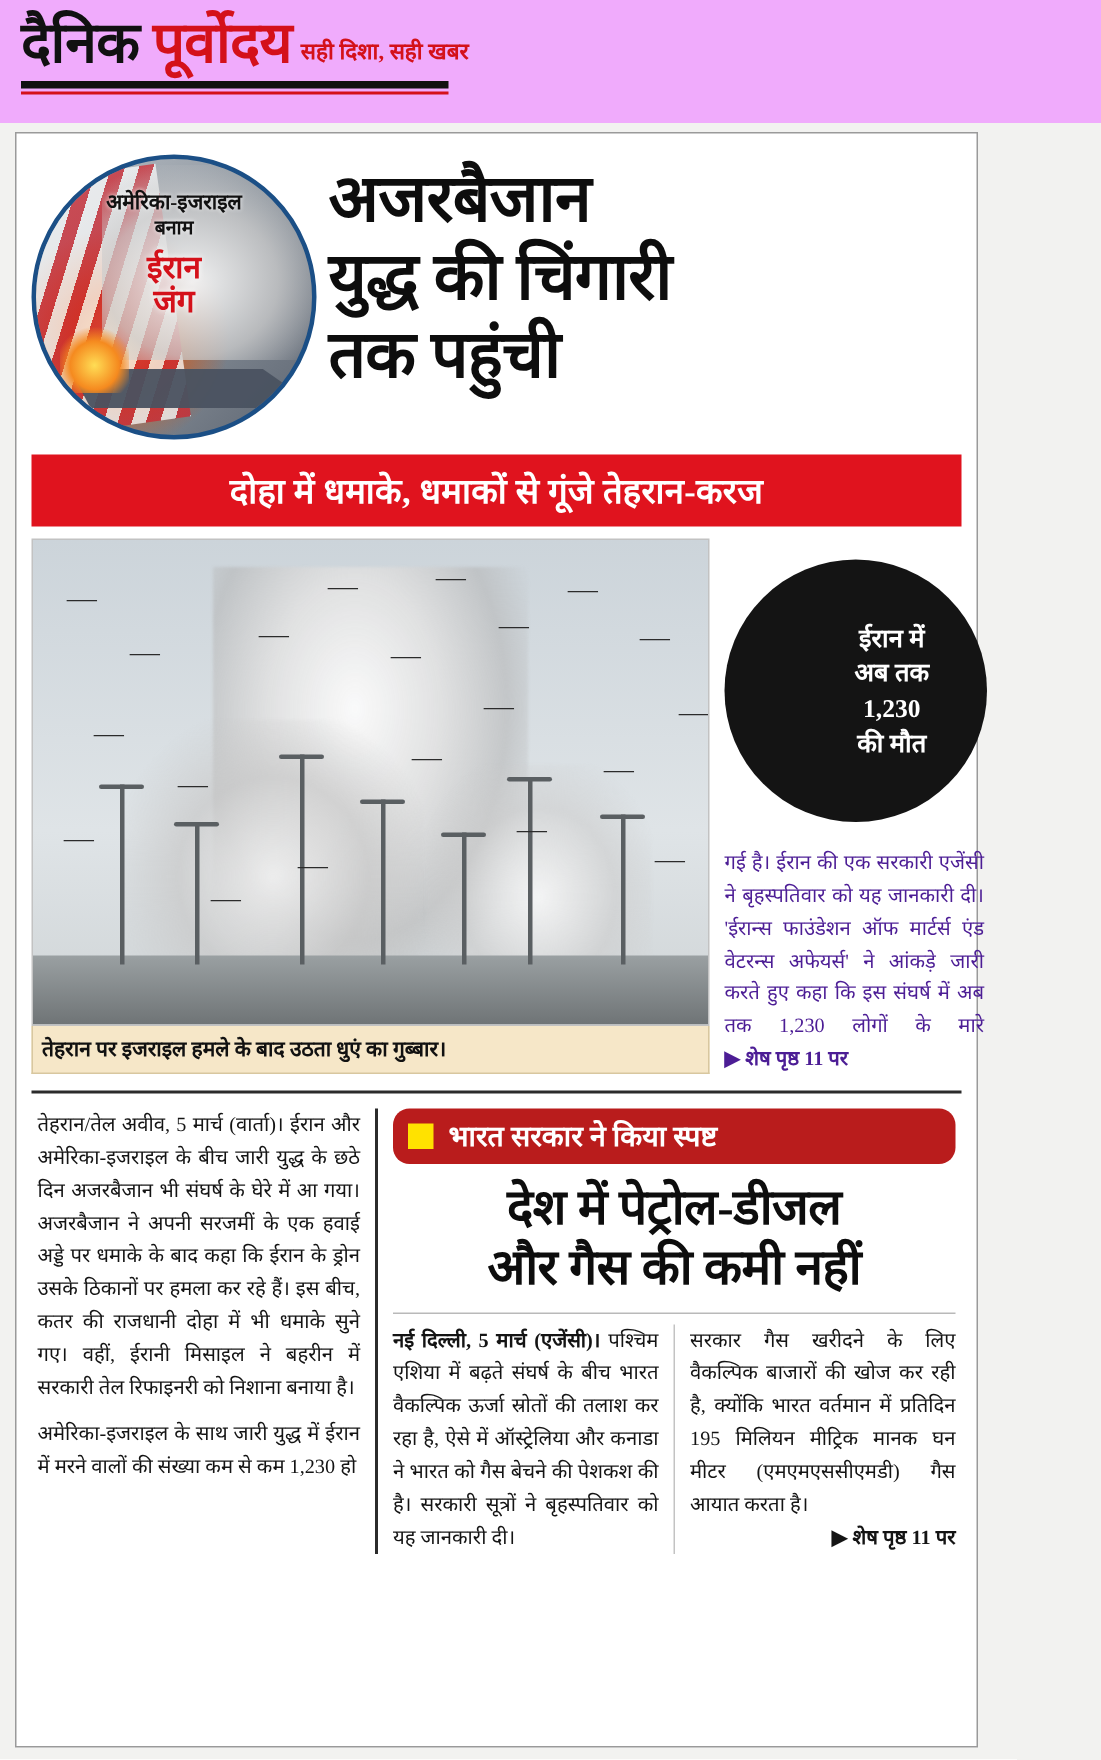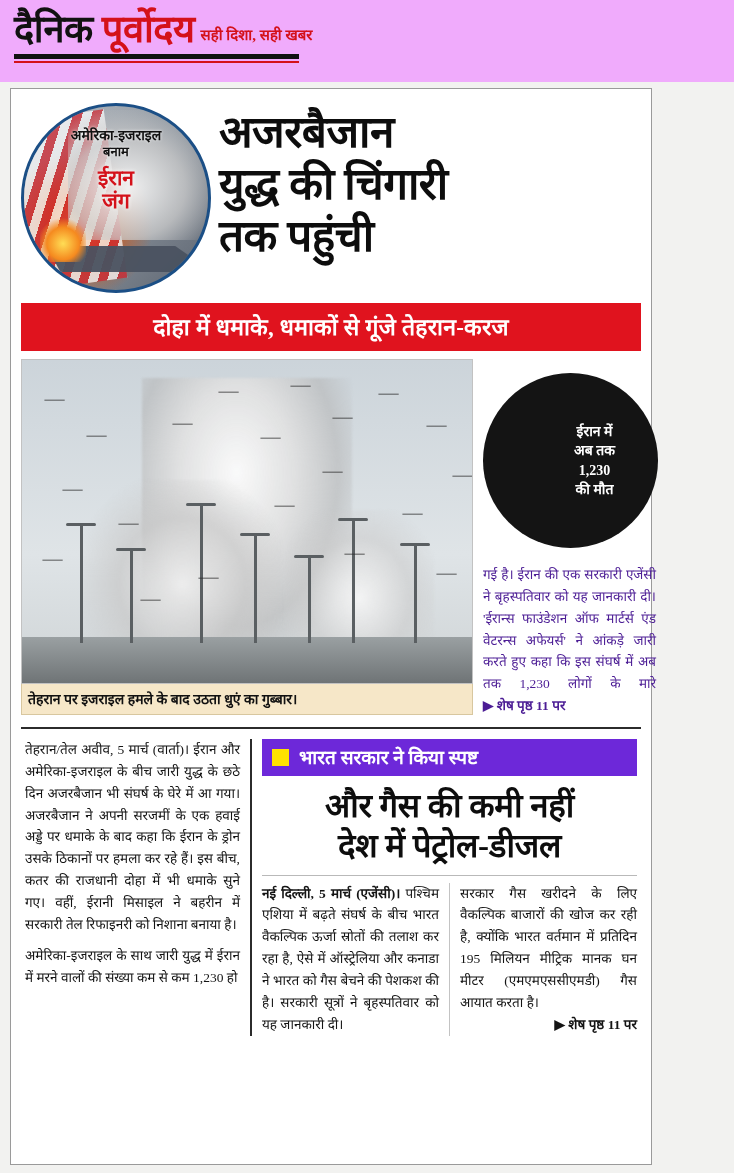--- a/index.html
+++ b/index.html
@@ -288,21 +288,21 @@
     display: flex;
     flex-direction: column;
     align-items: center;
     justify-content: center;
     margin: 14px auto 0 auto;
     text-align: center;
   }
   .black-circle div {
     font-family: "Liberation Serif", serif;
     font-weight: bold;
-    font-size: 14px;
+    font-size: 17px;
     line-height: 1.38;
     margin-left: 48px;
   }
   .side-text {
     margin-top: 16px;
     font-family: "Liberation Serif", serif;
     font-size: 13.5px;
     line-height: 1.62;
     color: #4c1d95;
     text-align: justify;
@@ -332,25 +332,26 @@
   }
   .col-left p { margin-bottom: 9px; }
   .vrule {
     width: 2px;
     background: #2b2b2b;
     flex: 0 0 auto;
   }
   .col-right { flex: 1 1 auto; }
 
   .gray-bar {
-    background: #6d28d9;
+    background: #b91c1c;
     display: flex;
     align-items: center;
     gap: 10px;
     padding: 5px 10px 6px 10px;
+    border-radius: 11px;
   }
   .gray-bar .sq {
     width: 17px; height: 17px;
     background: #ffe200;
     flex: 0 0 auto;
   }
   .gray-bar .t {
     font-family: "Liberation Serif", serif;
     font-weight: bold;
     font-size: 19px;
@@ -492,22 +493,22 @@
 
       <div class="vrule"></div>
 
       <div class="col-right">
         <div class="gray-bar">
           <div class="sq"></div>
           <div class="t">भारत सरकार ने किया स्पष्ट</div>
         </div>
 
         <div class="sub-head">
+          <div>देश में पेट्रोल-डीजल</div>
           <div>और गैस की कमी नहीं</div>
-          <div>देश में पेट्रोल-डीजल</div>
         </div>
 
         <div class="two-col">
           <div class="c">
             <span class="lead">नई दिल्ली, 5 मार्च (एजेंसी)।</span>
             <span>पश्चिम एशिया में बढ़ते संघर्ष के बीच भारत वैकल्पिक ऊर्जा स्रोतों की तलाश कर रहा है, ऐसे में ऑस्ट्रेलिया और कनाडा ने भारत को गैस बेचने की पेशकश की है। सरकारी सूत्रों ने बृहस्पतिवार को यह जानकारी दी।</span>
           </div>
           <div class="divider"></div>
           <div class="c">
             <span>सरकार गैस खरीदने के लिए वैकल्पिक बाजारों की खोज कर रही है, क्योंकि भारत वर्तमान में प्रतिदिन 195 मिलियन मीट्रिक मानक घन मीटर (एमएमएससीएमडी) गैस आयात करता है।</span>

